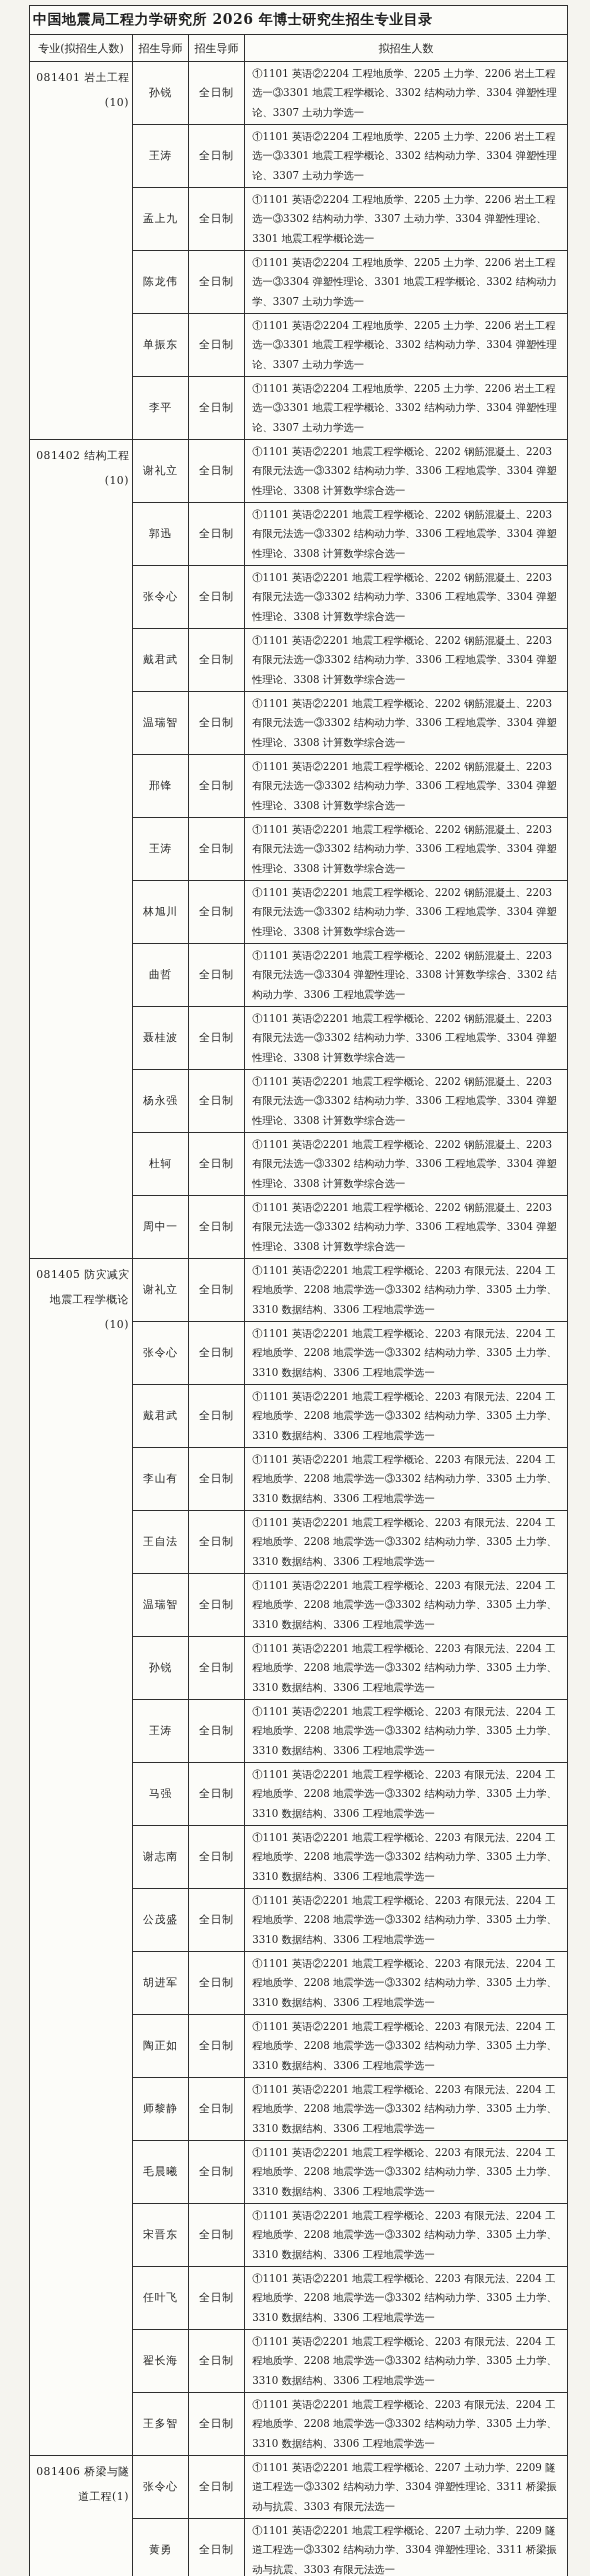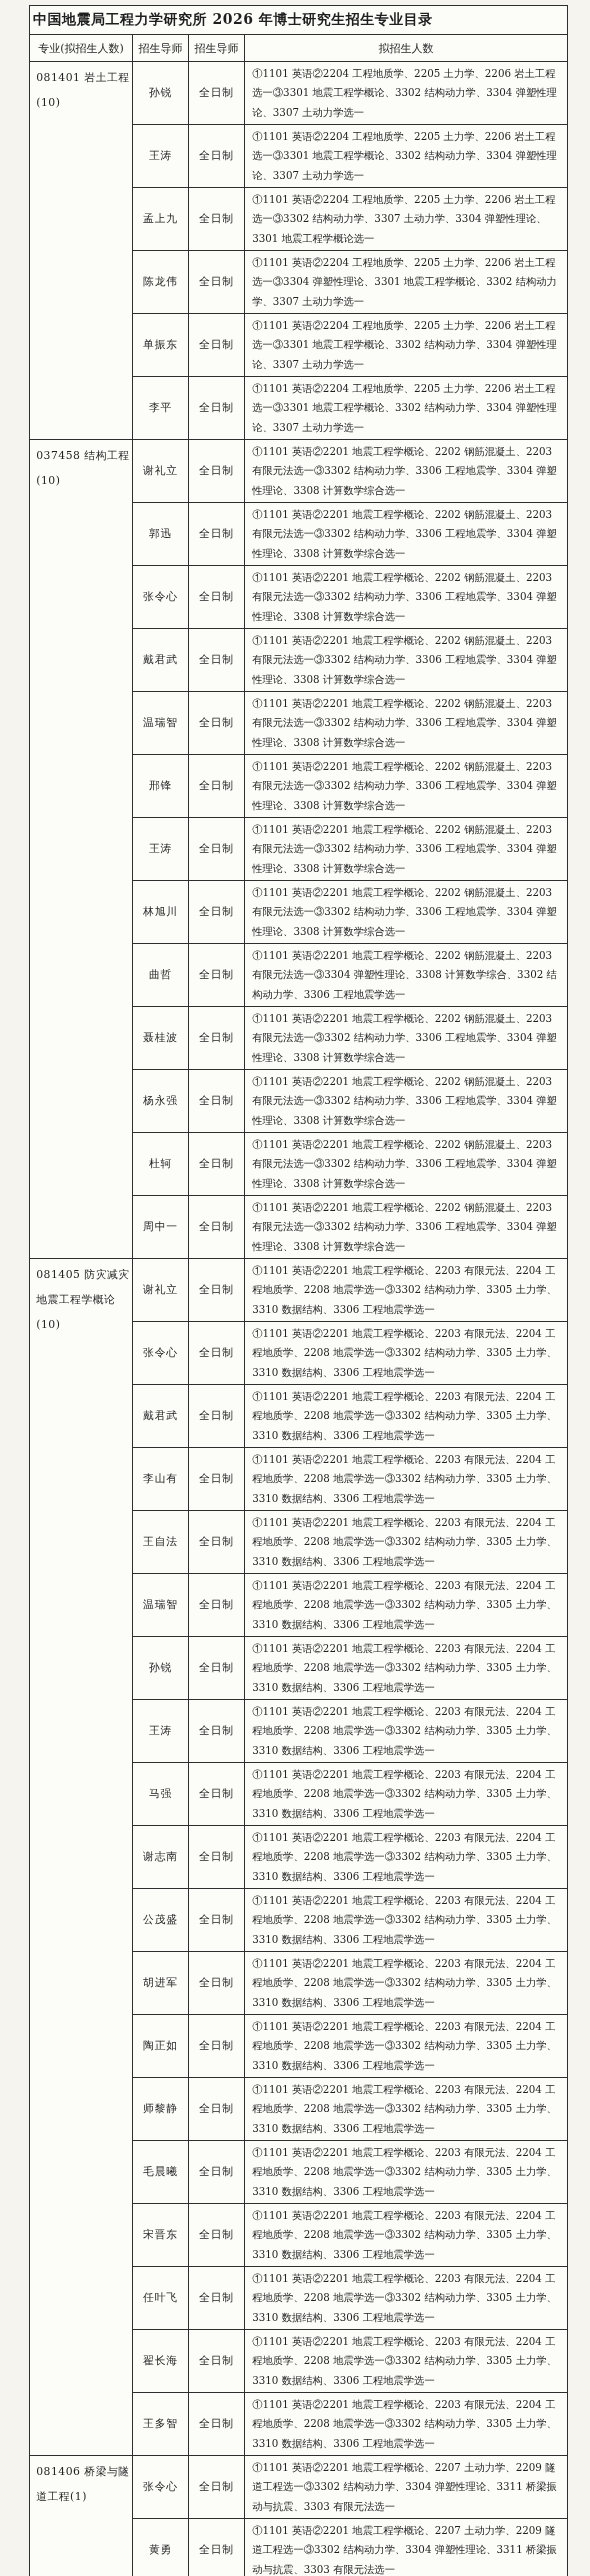--- a/index.html
+++ b/index.html
@@ -42,21 +42,21 @@
   .header-cell{
     text-align:center;
     vertical-align:middle;
     font-size:11px;
     font-weight:normal;
     padding:0 1px;
   }
   .body-row{height:63px;}
   .major-cell{
     vertical-align:top;
-    text-align:left;
+    text-align:right;
     padding:3.1px 3.1px 3.1px 6.2px;
     font-size:10.8px;
   }
   .major-line{
     line-height:25px;
     white-space:nowrap;
     letter-spacing:0.5px;
   }
   .advisor-cell,.mode-cell{
     text-align:center;
@@ -124,21 +124,21 @@
           <td class="mode-cell">全日制</td>
           <td class="exam-cell">①1101 英语②2204 工程地质学、2205 土力学、2206 岩土工程选一③3301 地震工程学概论、3302 结构动力学、3304 弹塑性理论、3307 土动力学选一</td>
         </tr>
         <tr class="body-row">
           <td class="advisor-cell">李平</td>
           <td class="mode-cell">全日制</td>
           <td class="exam-cell">①1101 英语②2204 工程地质学、2205 土力学、2206 岩土工程选一③3301 地震工程学概论、3302 结构动力学、3304 弹塑性理论、3307 土动力学选一</td>
         </tr>
         <tr class="body-row">
           <td rowspan="13" class="major-cell">
-            <div class="major-line">037458 结构工程</div>
+            <div class="major-line">081402 结构工程</div>
             <div class="major-line">(10)</div>
           </td>
           <td class="advisor-cell">谢礼立</td>
           <td class="mode-cell">全日制</td>
           <td class="exam-cell">①1101 英语②2201 地震工程学概论、2202 钢筋混凝土、2203 有限元法选一③3302 结构动力学、3306 工程地震学、3304 弹塑性理论、3308 计算数学综合选一</td>
         </tr>
         <tr class="body-row">
           <td class="advisor-cell">郭迅</td>
           <td class="mode-cell">全日制</td>
           <td class="exam-cell">①1101 英语②2201 地震工程学概论、2202 钢筋混凝土、2203 有限元法选一③3302 结构动力学、3306 工程地震学、3304 弹塑性理论、3308 计算数学综合选一</td>

